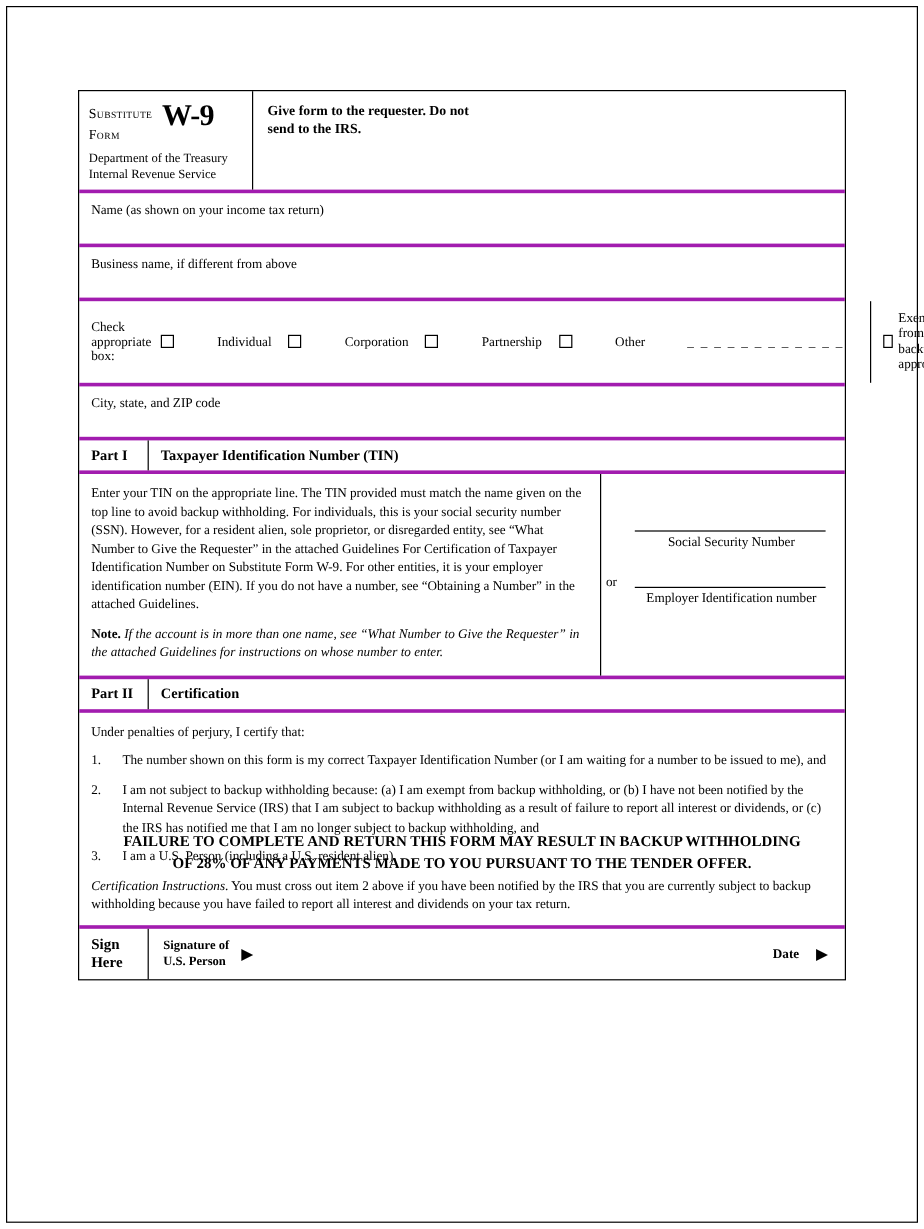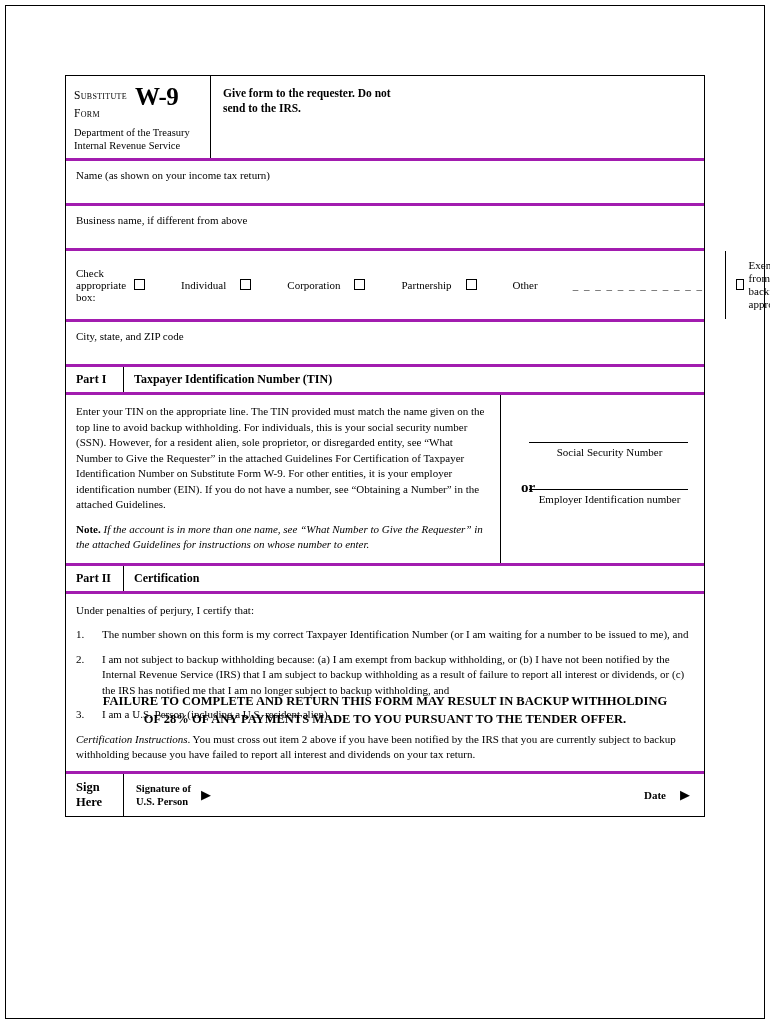--- a/index.html
+++ b/index.html
@@ -203,24 +203,23 @@
     margin-left: 18px;
     margin-right: 6px;
   }
   .ssn-cap, .ein-cap {
     text-align: center;
     padding: 3px 0 0 14px;
     font-size: 11px;
   }
   .or-word {
     position: absolute;
-    left: 20px;
+    left: 4px;
     top: 84px;
-    font-size: 15px;
-    font-weight: bold;
+    font-size: 11px;
   }
   .tin-right .spacer1 { height: 36px; }
   .tin-right .spacer2 { height: 30px; }
 
   
   .cert-body {
     padding: 9px 12px 8px 10px;
     font-size: 11px;
     line-height: 15.5px;
   }

